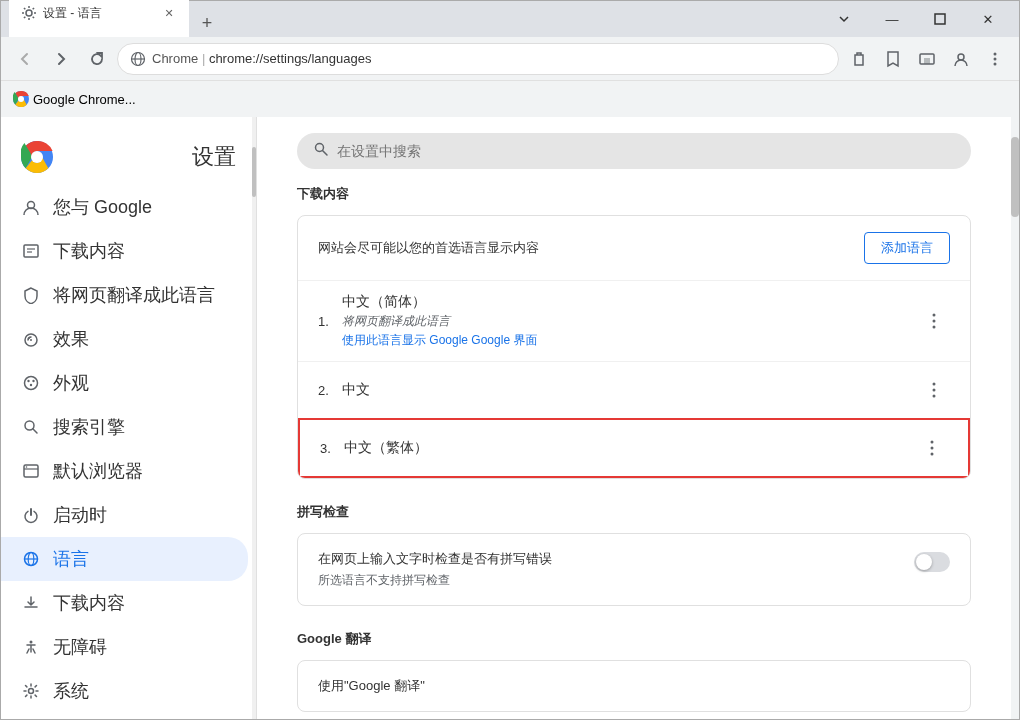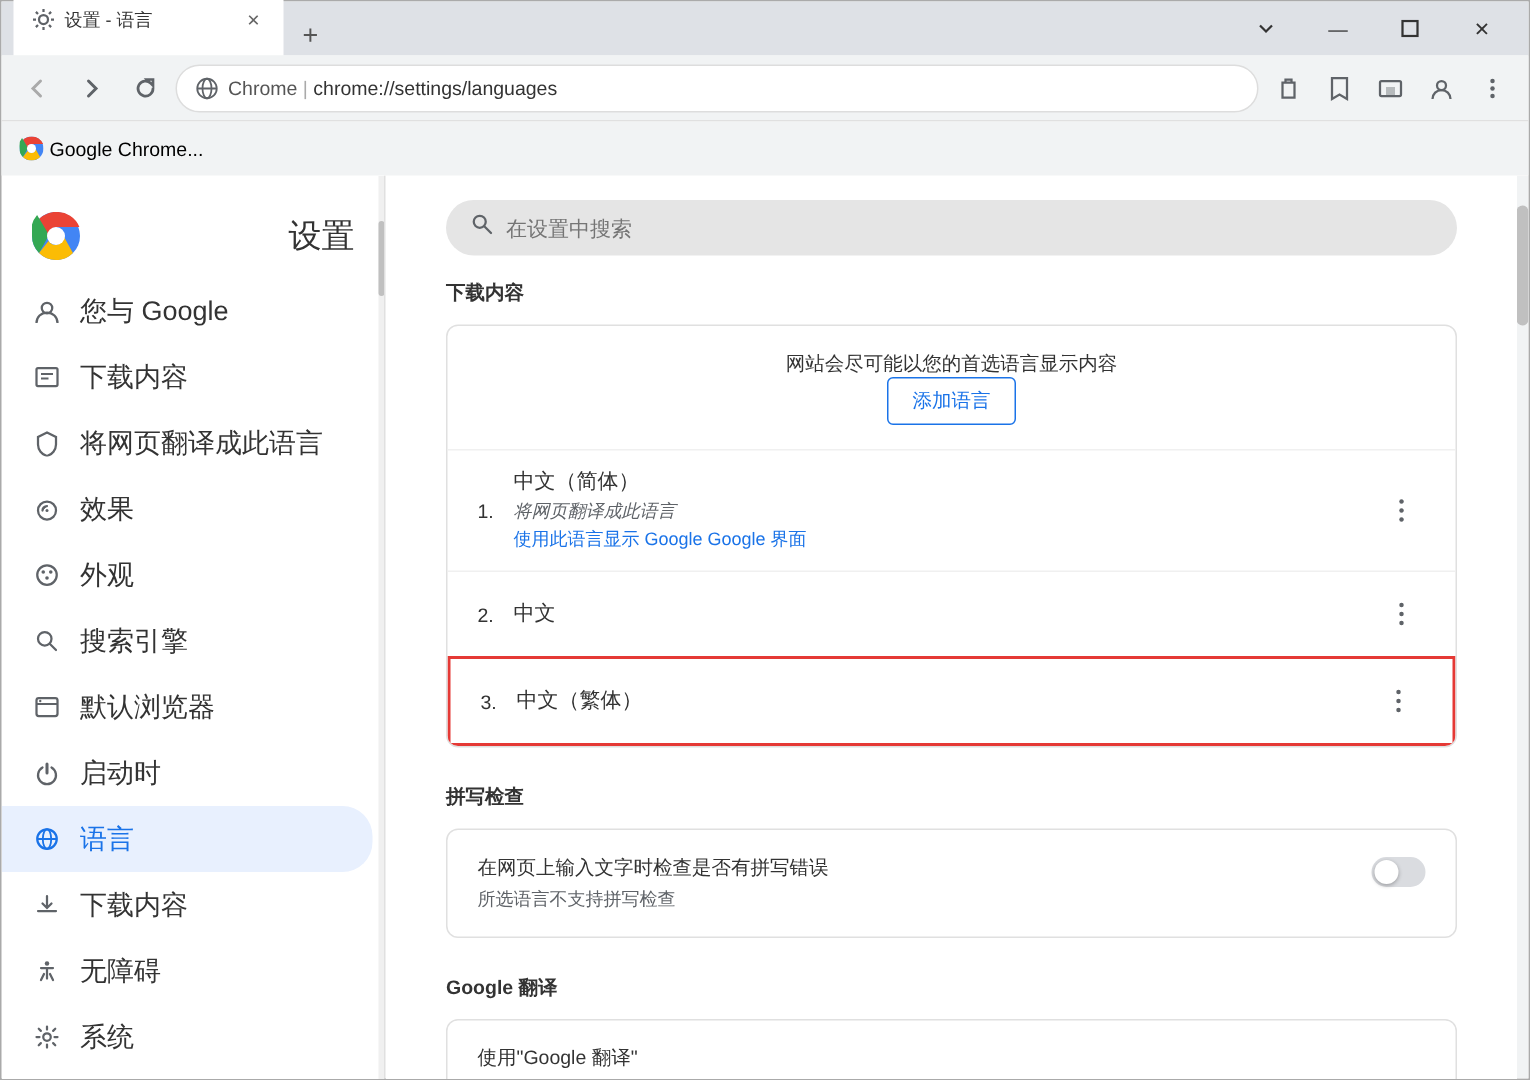--- a/index.html
+++ b/index.html
@@ -52,21 +52,21 @@
     .settings-search { padding: 16px 40px; }
     .search-box { display: flex; align-items: center; gap: 8px; background: #e5e5e5; border-radius: 24px; padding: 8px 16px; max-width: 680px; }
     .search-icon { color: #5f6368; font-size: 16px; }
     .search-input { flex: 1; border: none; background: transparent; font-size: 14px; color: #333; outline: none; }
 
     
     .section-title { font-size: 13px; font-weight: 600; color: #333; margin-bottom: 12px; padding: 0 40px; }
 
     
     .language-card { margin: 0 40px 24px; border: 1px solid #e0e0e0; border-radius: 8px; overflow: hidden; }
-    .card-header { display: flex; align-items: center; justify-content: space-between; padding: 16px 20px; flex-direction: column; }
+    .card-header { display: flex; align-items: center; justify-content: space-between; padding: 16px 20px; }
     .card-desc { font-size: 13px; color: #333; }
     .add-lang-btn { border: 1px solid #1a73e8; border-radius: 4px; padding: 6px 16px; font-size: 13px; color: #1a73e8; background: #fff; cursor: pointer; }
 
     .lang-item { display: flex; align-items: center; padding: 12px 20px; border-top: 1px solid #f0f0f0; min-height: 48px; }
     .lang-number { font-size: 13px; color: #333; margin-right: 8px; min-width: 16px; }
     .lang-info { flex: 1; }
     .lang-name { font-size: 14px; color: #333; font-weight: 500; }
     .lang-sub { font-size: 12px; color: #5f6368; margin-top: 2px; font-style: italic; }
     .lang-link { font-size: 12px; color: #1a73e8; cursor: pointer; margin-top: 2px; }
     .lang-menu { width: 32px; height: 32px; display: flex; align-items: center; justify-content: center; cursor: pointer; color: #5f6368; border-radius: 50%; }

